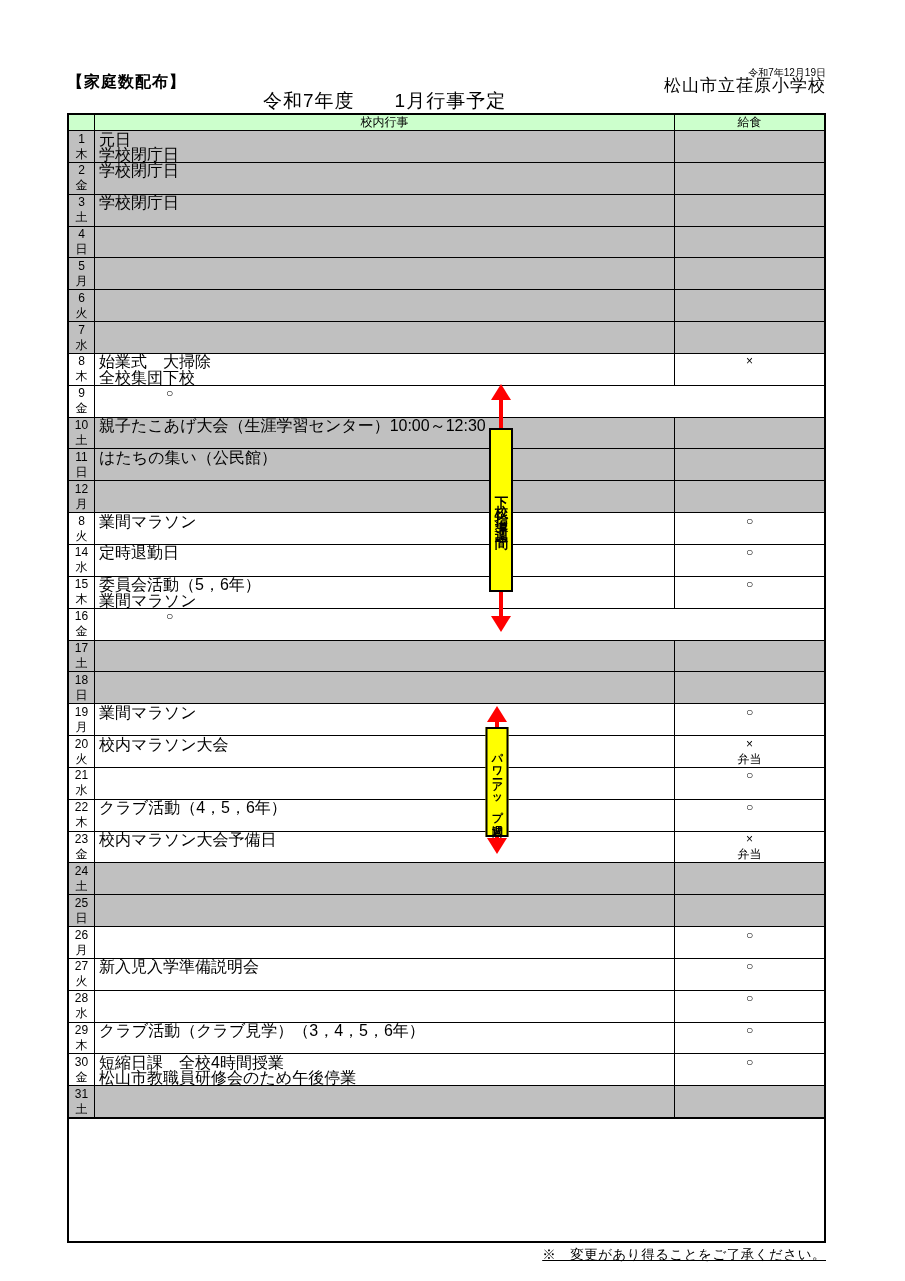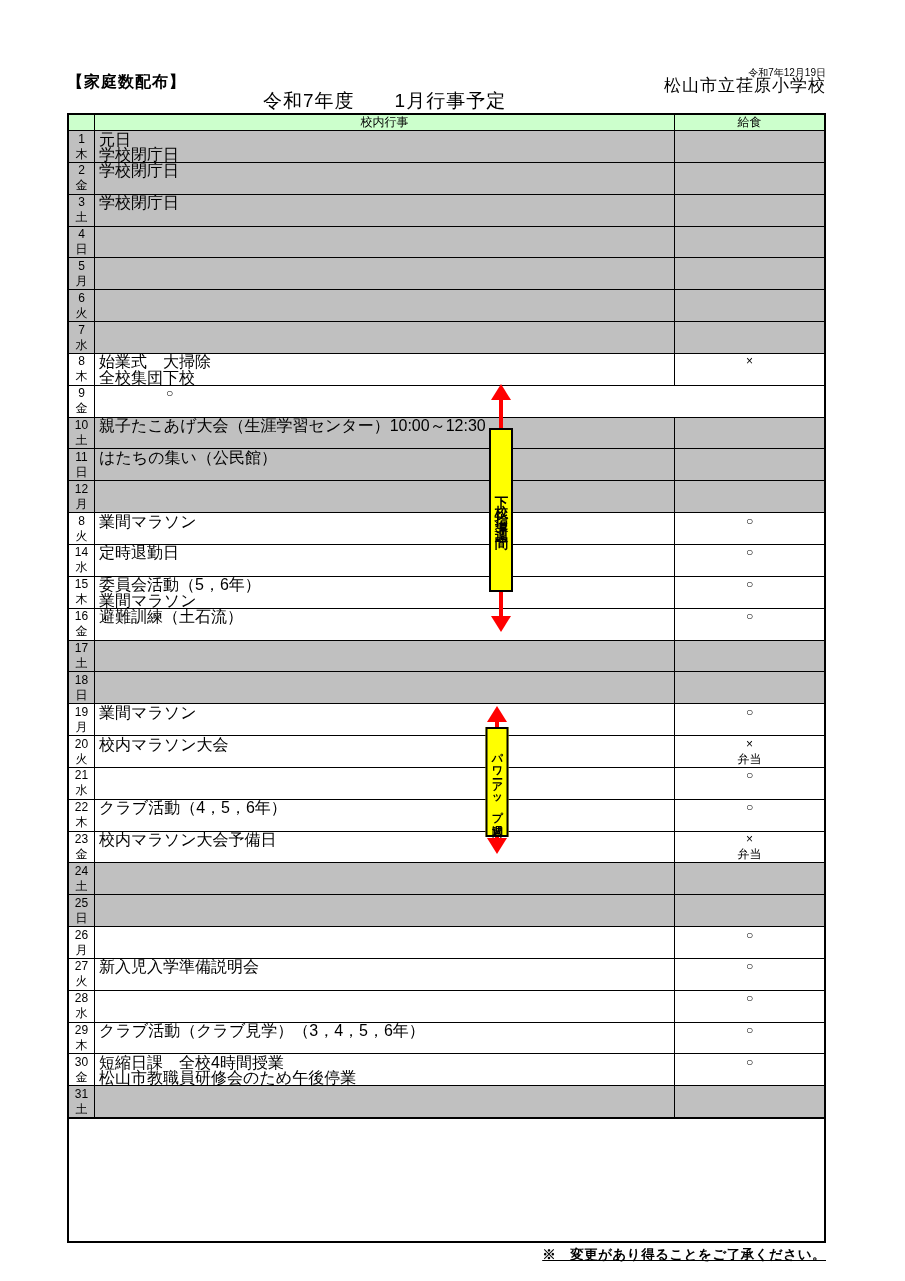--- a/index.html
+++ b/index.html
@@ -26,21 +26,21 @@
   .c-lunch { width:149px; flex:0 0 149px; }
 
   .row { display:flex; height:31.85px; border-top:1.5px solid #000; background:#fff; }
   .row.shaded { background:#c0c0c0; }
   .row .c-day { display:flex; flex-direction:column; align-items:center; justify-content:space-between; font-size:12px; line-height:15px; padding:0.5px 0; }
   .row .c-ev  { font-size:16px; line-height:15.2px; padding:0.5px 0 0 4px; white-space:nowrap; overflow:hidden; }
   .row .c-lunch { font-size:12px; line-height:15.2px; text-align:center; padding-top:0.5px; }
 
   .bottom-box { height:124px; border-top:2px solid #000; background:#fff; }
 
-  .footer-note { position:absolute; right:79px; top:1246px; font-size:13.5px; font-weight:bold; text-decoration:underline; letter-spacing:0.5px; }
+  .footer-note { position:absolute; right:79px; top:1246px; font-size:13.5px; font-weight:normal; text-decoration:underline; letter-spacing:0.5px; }
 
   
   .banner { position:absolute; z-index:5; }
   .banner .shaft { position:absolute; left:50%; transform:translateX(-50%); width:4px; top:13px; bottom:13px; background:#ff0000; }
   .banner .head-top { position:absolute; top:0; left:50%; transform:translateX(-50%); width:0; height:0;
       border-left:10px solid transparent; border-right:10px solid transparent; border-bottom:16px solid #ff0000; }
   .banner .head-bot { position:absolute; bottom:0; left:50%; transform:translateX(-50%); width:0; height:0;
       border-left:10px solid transparent; border-right:10px solid transparent; border-top:16px solid #ff0000; }
   .banner .label-box { position:absolute; left:50%; transform:translateX(-50%);
       background:#ffff00; border:2px solid #000;
@@ -284,24 +284,20 @@
       <div class="lu-line1">○</div>
       <div class="lu-line2">&nbsp;</div>
     </div>
   </div>
 
   <div class="row">
     <div class="c-day">
       <span class="day-num">16</span>
       <span class="day-wd">金</span>
     </div>
-    <div class="c-ev">
-      <div class="ev-line1">避難訓練（土石流）</div>
-      <div class="ev-line2">&nbsp;</div>
-    </div>
     <div class="c-lunch">
       <div class="lu-line1">○</div>
       <div class="lu-line2">&nbsp;</div>
     </div>
   </div>
 
   <div class="row shaded">
     <div class="c-day">
       <span class="day-num">17</span>
       <span class="day-wd">土</span>

